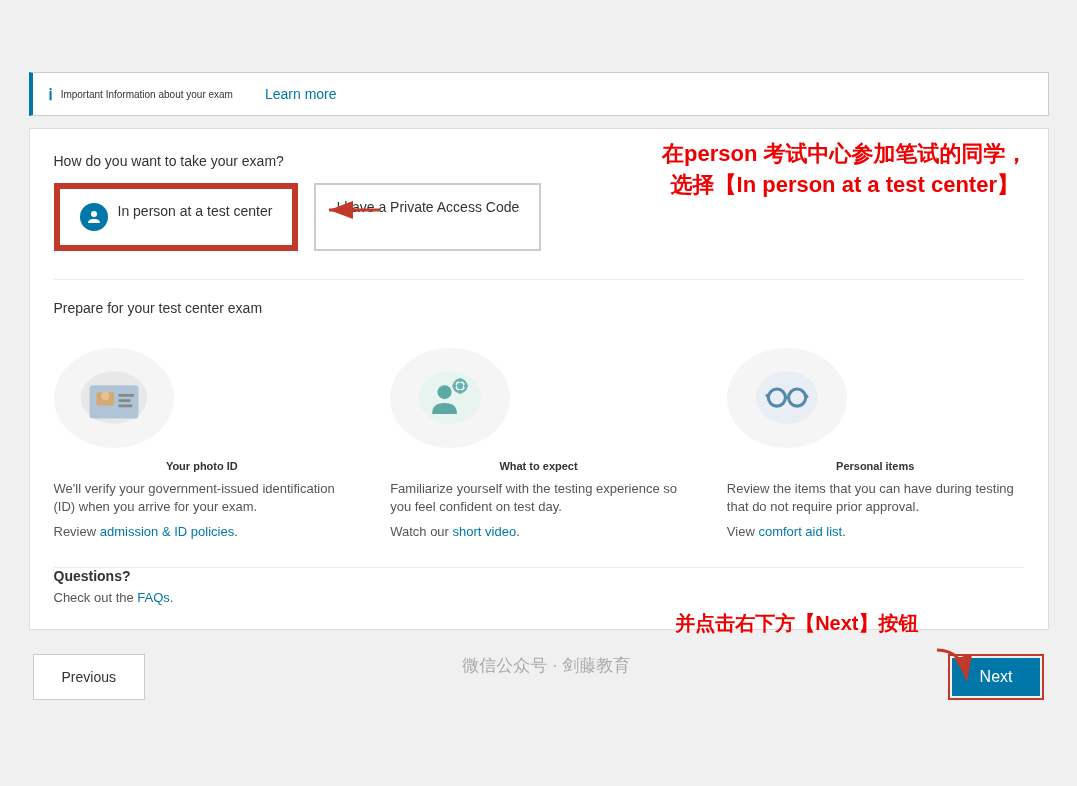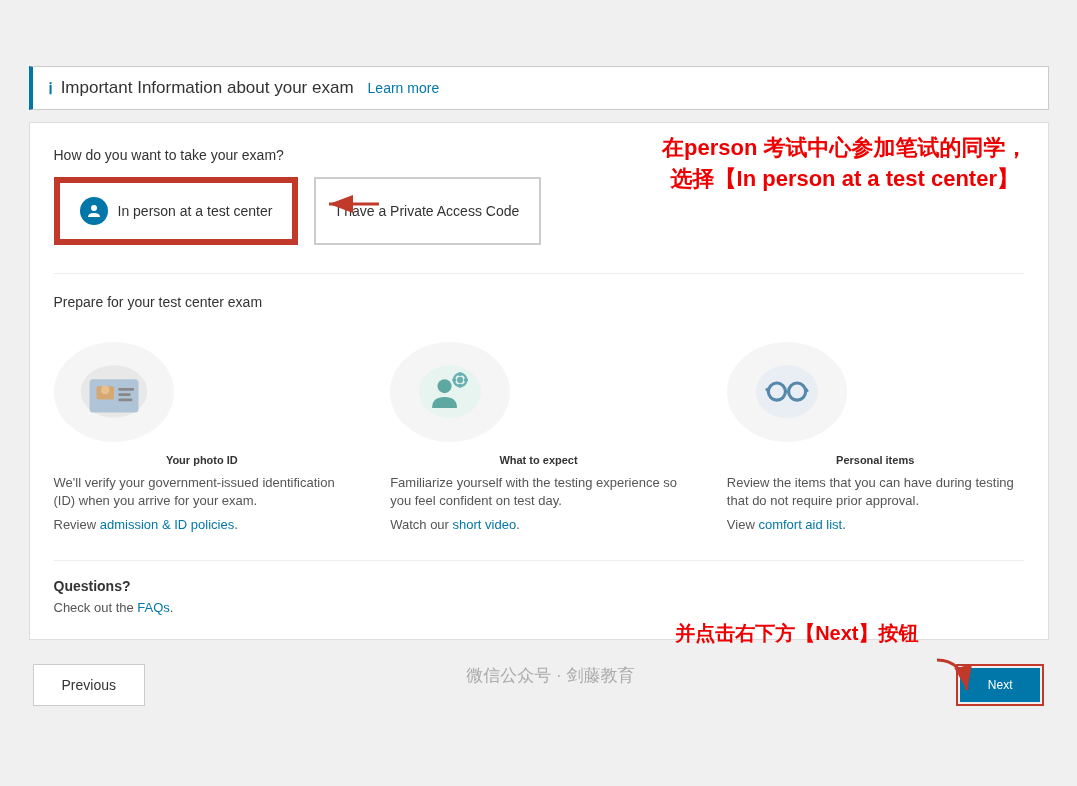--- a/index.html
+++ b/index.html
@@ -23,27 +23,27 @@
       align-items: center;
       gap: 8px;
       margin-bottom: 12px;
     }
     .info-banner .info-icon {
       color: #0077a8;
       font-size: 16px;
       font-weight: bold;
     }
     .info-banner .info-text {
-      font-size: 17px;
+      font-size: 10px;
       color: #333;
     }
     .info-banner .learn-more {
       color: #0077a8;
       text-decoration: none;
-      margin-left: 6px;
+      margin-left: 24px;
       font-size: 14px;
     }
 
     
     .main-card {
       background: #fff;
       border: 1px solid #ddd;
       padding: 24px;
       position: relative;
     }
@@ -71,21 +71,21 @@
 
     
     .options-row {
       display: flex;
       gap: 16px;
       margin-bottom: 28px;
       align-items: stretch;
     }
     .option-btn {
       display: flex;
-      align-items: center;
+      align-items: flex-start;
       gap: 10px;
       padding: 14px 20px;
       border: 2px solid #ccc;
       background: #fff;
       cursor: pointer;
       font-size: 14px;
       color: #333;
       min-width: 200px;
       min-height: 60px;
     }
@@ -164,21 +164,21 @@
     .id-card-icon svg,
     .person-icon svg,
     .glasses-icon svg {
       width: 70px;
       height: 60px;
     }
 
     
     .questions-section {
       border-top: 1px solid #eee;
-      padding-top: 17px;
+      padding-top: 0;
     }
     .questions-title {
       font-size: 14px;
       font-weight: bold;
       color: #333;
       margin-bottom: 6px;
     }
     .questions-desc {
       font-size: 13px;
       color: #555;
@@ -201,21 +201,21 @@
       background: #fff;
       color: #333;
       font-size: 14px;
       cursor: pointer;
     }
     .next-btn {
       padding: 10px 28px;
       background: #0077a8;
       color: #fff;
       border: none;
-      font-size: 12px;
+      font-size: 16px;
       cursor: pointer;
     }
 
     .page-outer {
       position: relative;
       width: 1020px;
     }
   </style>
 </head>
 <body>

